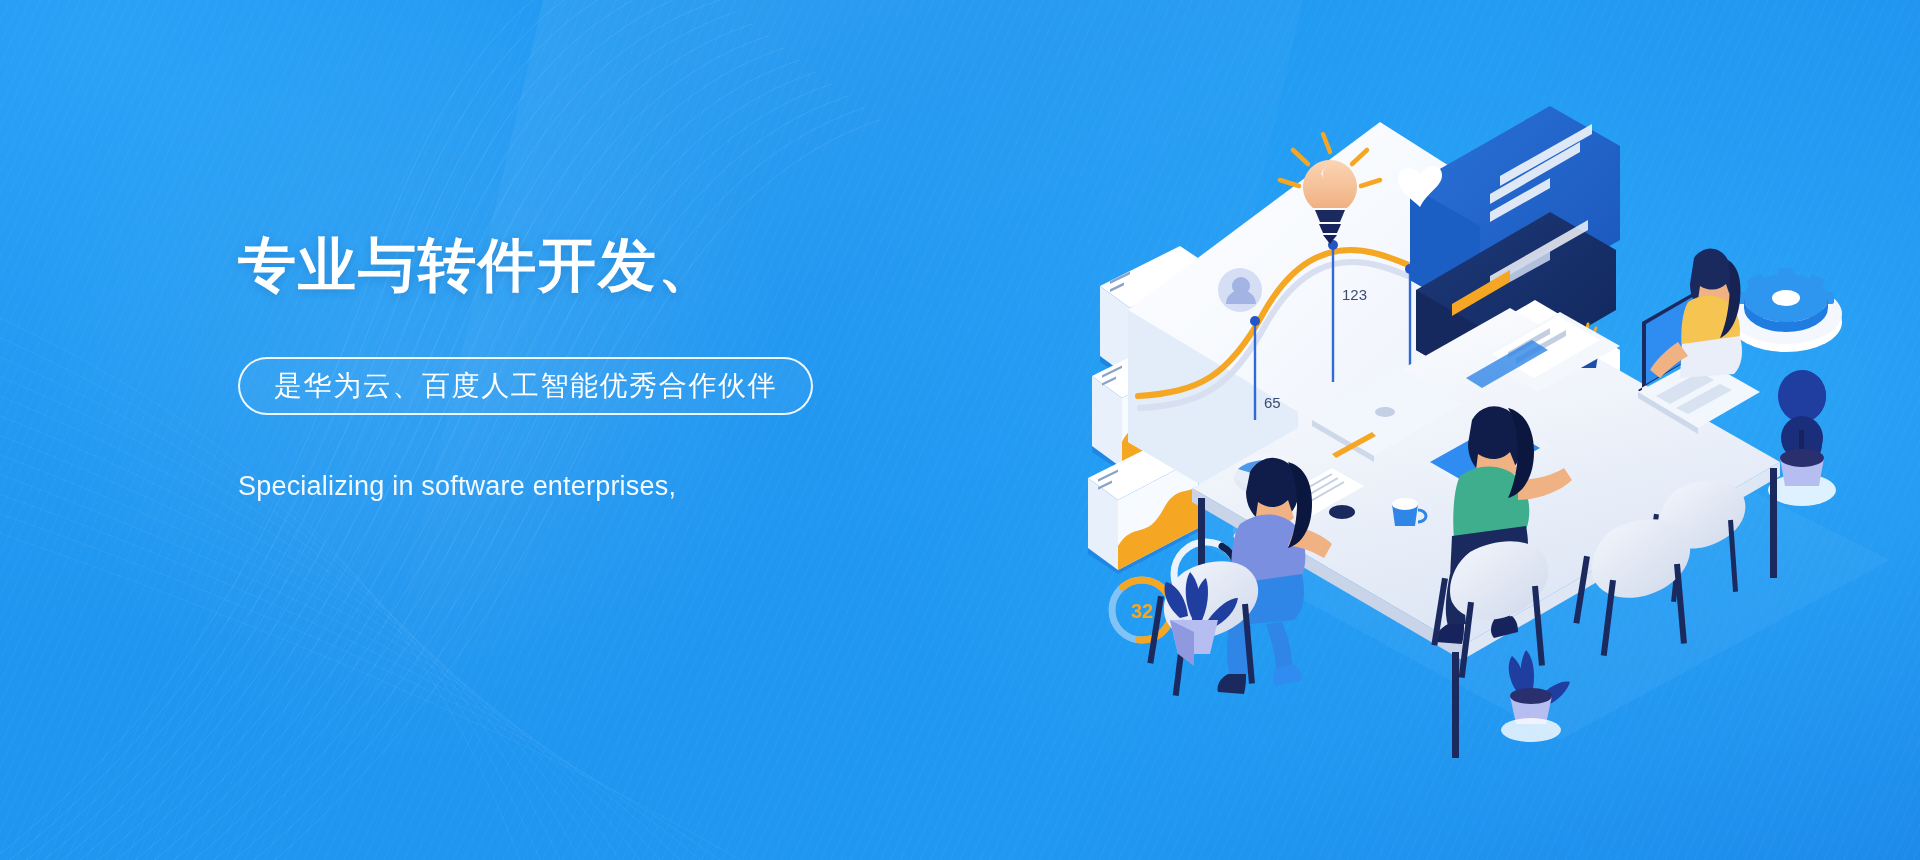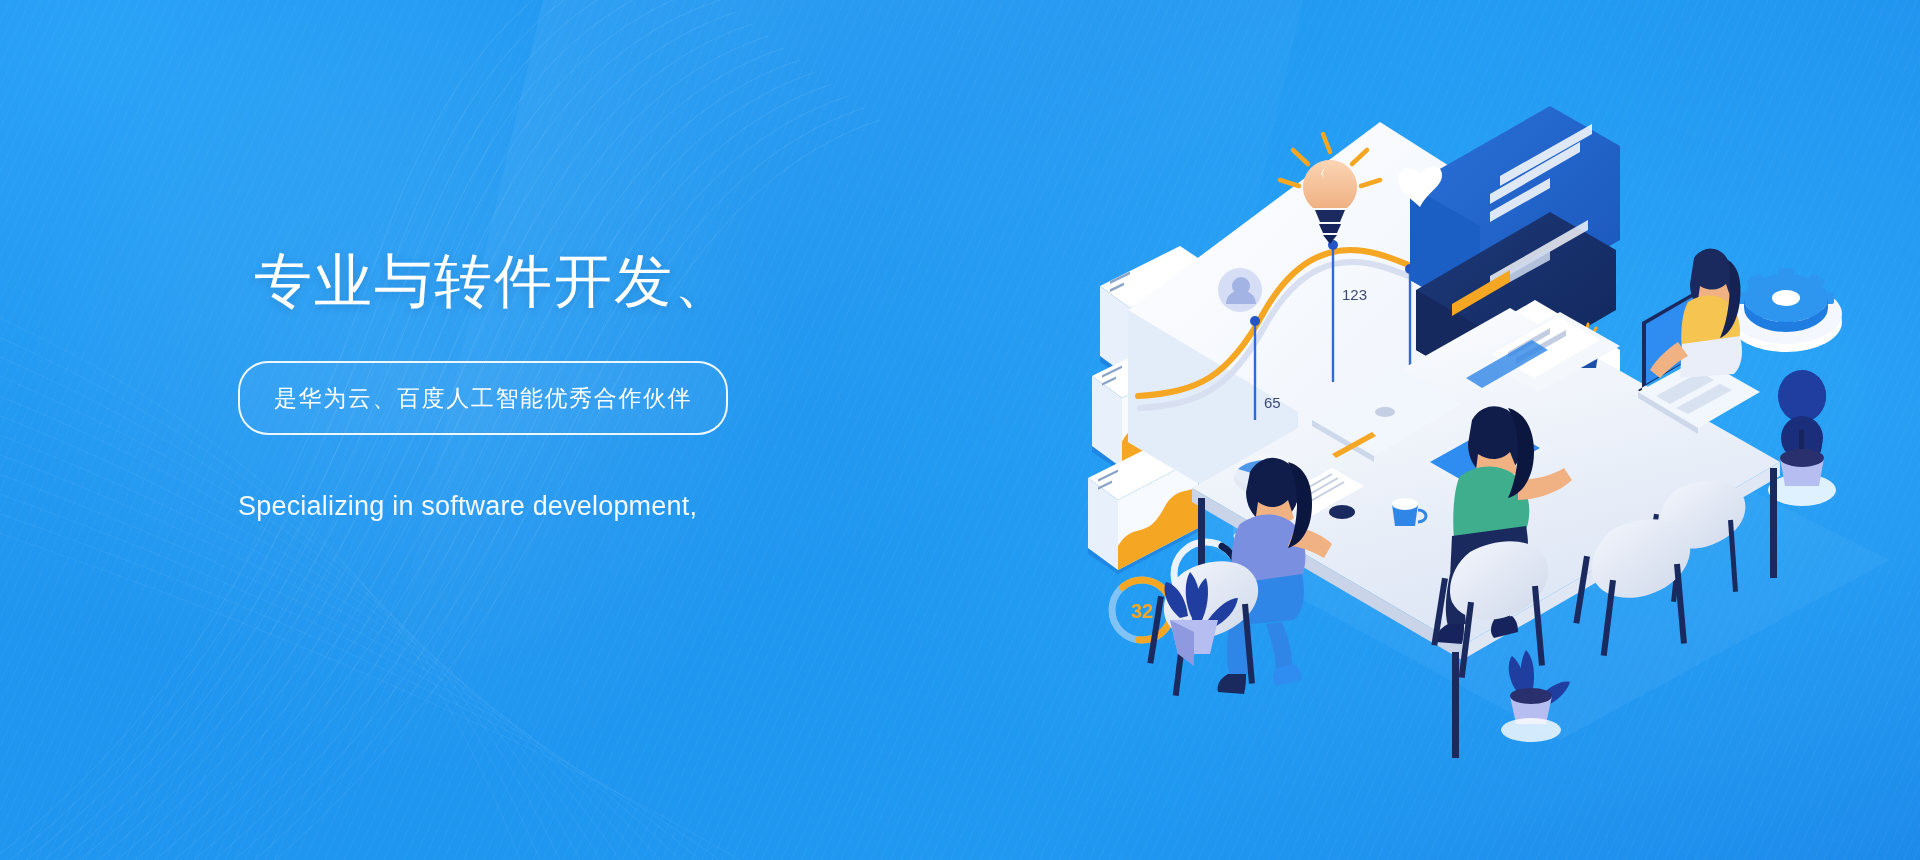--- a/index.html
+++ b/index.html
@@ -32,31 +32,31 @@
   }
   .bg-soft-2{
     position:absolute;left:430px;top:-60px;width:760px;height:1100px;
     background:linear-gradient(160deg, rgba(255,255,255,.06), rgba(255,255,255,0) 58%);
     transform:skewX(-13deg);
   }
 
   
   .copy{position:absolute;left:238px;top:228px;width:920px;}
   .headline{
-    margin:16px;color:#ffffff;font-weight:400;
+    margin:0;color:#ffffff;font-weight:700;
     font-size:58px;line-height:1.26;letter-spacing:2px;
     text-shadow:0 2px 10px rgba(0,40,90,.18);
   }
   .headline .ln{display:block;white-space:nowrap;}
 
   .pill{
     display:inline-flex;align-items:center;justify-content:center;
-    margin-top:28px;padding:8px 34px;height:54px;
+    margin-top:56px;padding:0 34px;height:54px;
     border:2px solid rgba(255,255,255,.92);border-radius:30px;
-    color:#ffffff;font-size:23px;letter-spacing:1.6px;white-space:nowrap;
+    color:#ffffff;font-size:28px;letter-spacing:1.6px;white-space:nowrap;
     background:rgba(255,255,255,.04);
   }
 
   .subtitle{
     margin:52px 0 0 0;color:#f2f9ff;
     font-size:27px;line-height:1.42;letter-spacing:.2px;font-weight:400;
   }
   .subtitle .ln{display:block;white-space:nowrap;}
 
   
@@ -115,21 +115,21 @@
 
   <div class="copy">
 
     <h1 class="headline">
       <span class="ln">专业与转件开发、</span>
     </h1>
 
     <div class="pill">是华为云、百度人工智能优秀合作伙伴</div>
 
     <p class="subtitle">
-      <span class="ln">Specializing in software development,</span>
+      <span class="ln">Specializing in software enterprises,</span>
     </p>
 
   </div>
 
   <div class="illustration">
     <svg viewBox="0 0 820 680">
       <defs>
         <linearGradient id="panelG" x1="0" y1="0" x2="1" y2="1">
           <stop offset="0%" stop-color="#ffffff"></stop>
           <stop offset="100%" stop-color="#e9f0fb"></stop>

